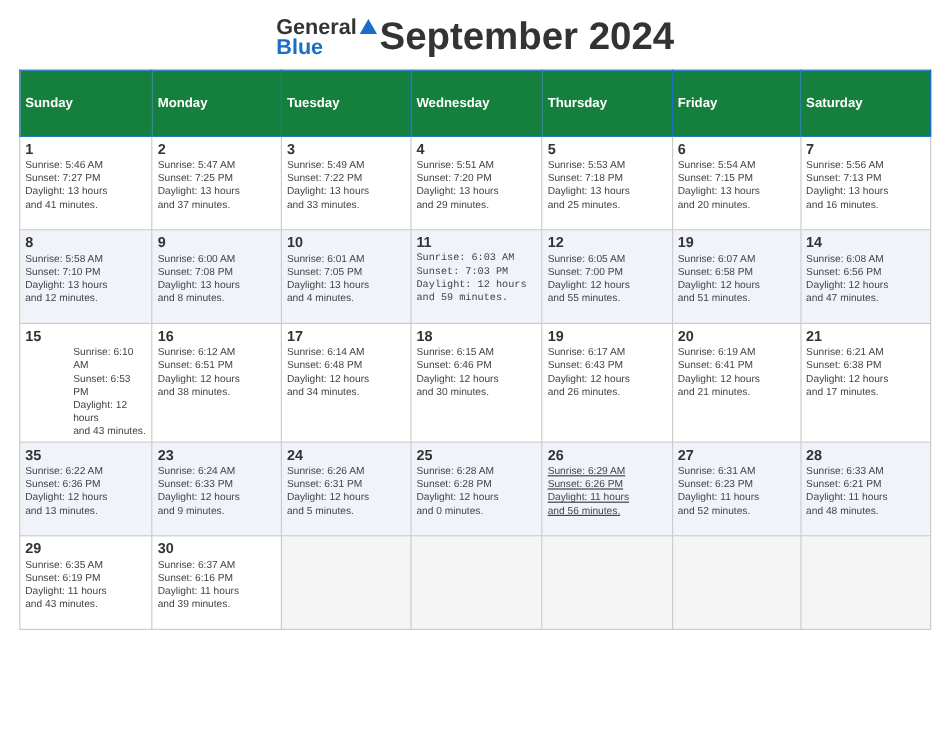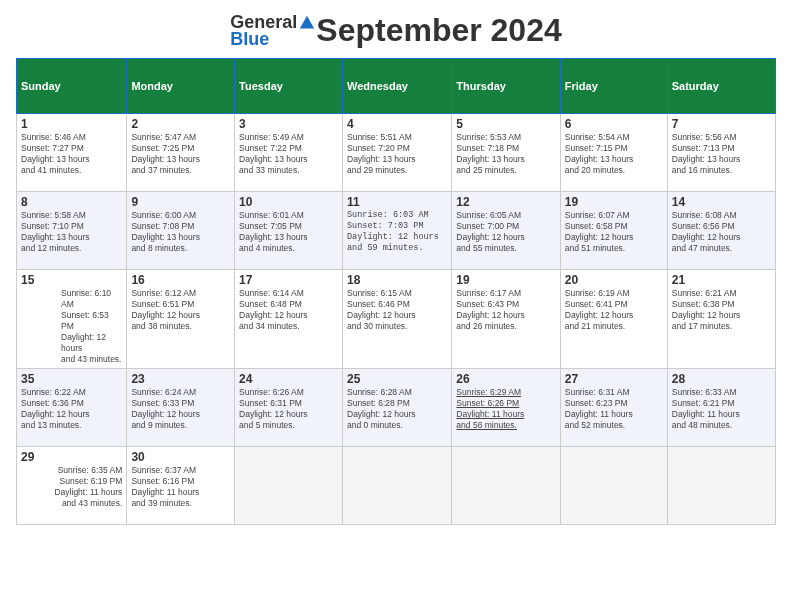--- a/index.html
+++ b/index.html
@@ -331,21 +331,21 @@
             <span class="day-num">28</span>
             <div class="day-info" style="white-space: pre-line;">Sunrise: 6:33 AM
 Sunset: 6:21 PM
 Daylight: 11 hours
 and 48 minutes.</div>
           </td>
         </tr>
         <tr>
           <td>
             <span class="day-num">29</span>
-            <div class="day-info" style="white-space: pre-line; text-align: right;">Sunrise: 6:35 AM
+            <div class="day-info" style="white-space: pre-line;">Sunrise: 6:35 AM
 Sunset: 6:19 PM
 Daylight: 11 hours
 and 43 minutes.</div>
           </td>
           <td>
             <span class="day-num">30</span>
             <div class="day-info" style="white-space: pre-line;">Sunrise: 6:37 AM
 Sunset: 6:16 PM
 Daylight: 11 hours
 and 39 minutes.</div>

